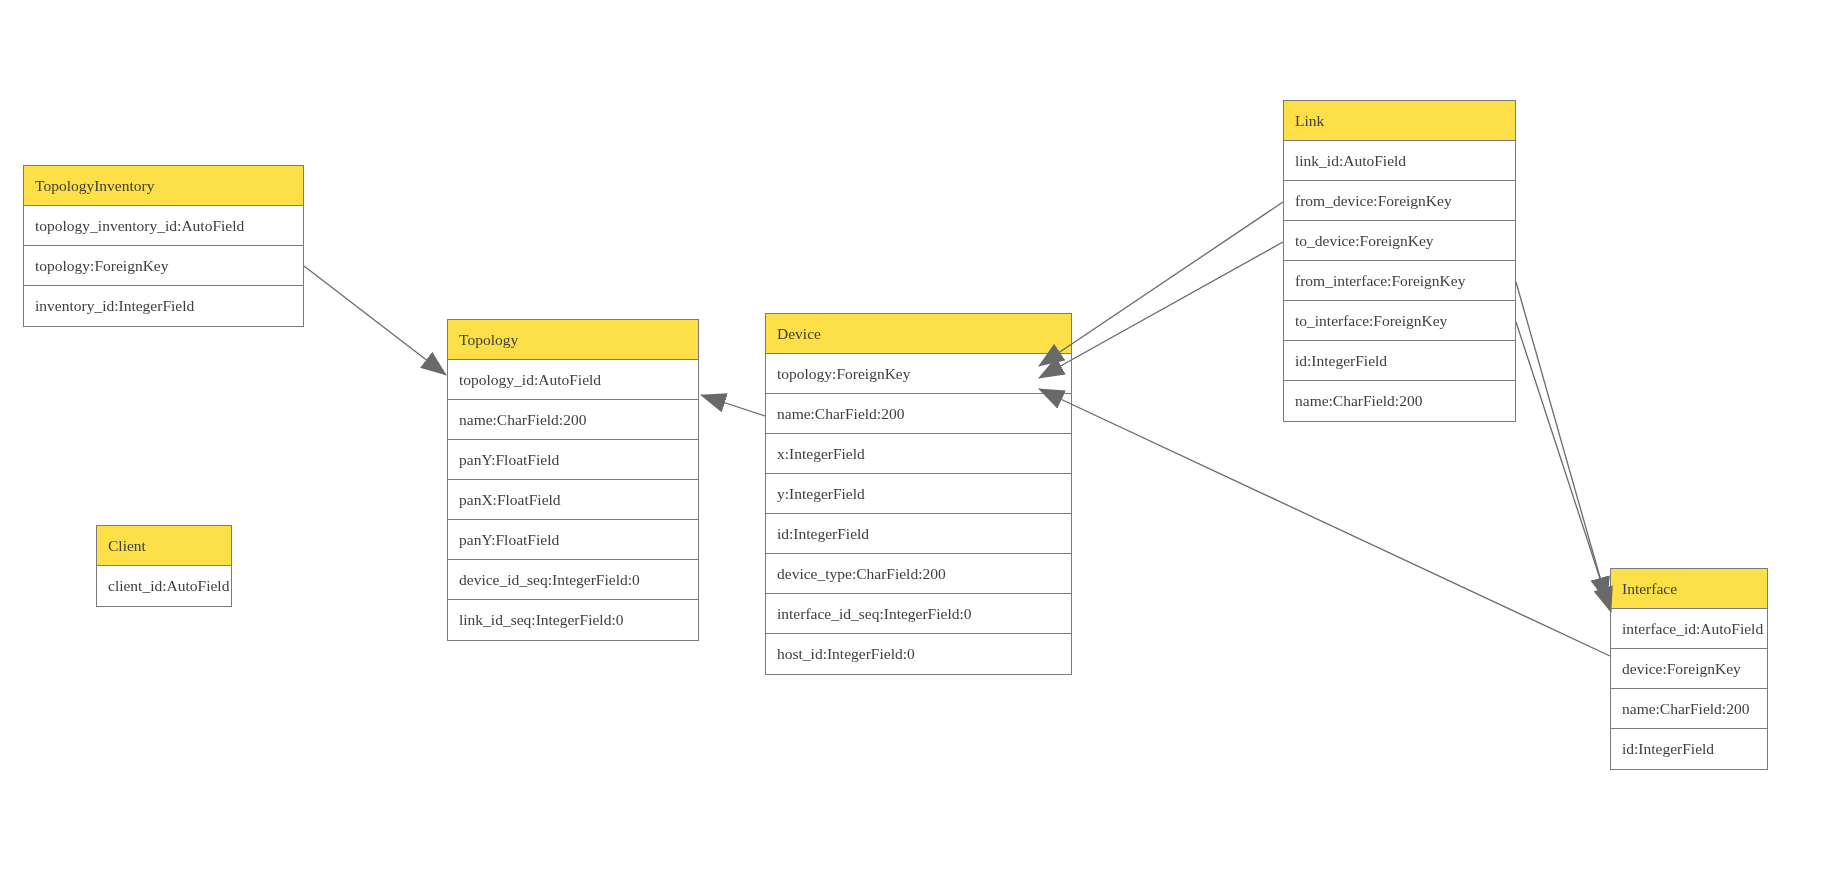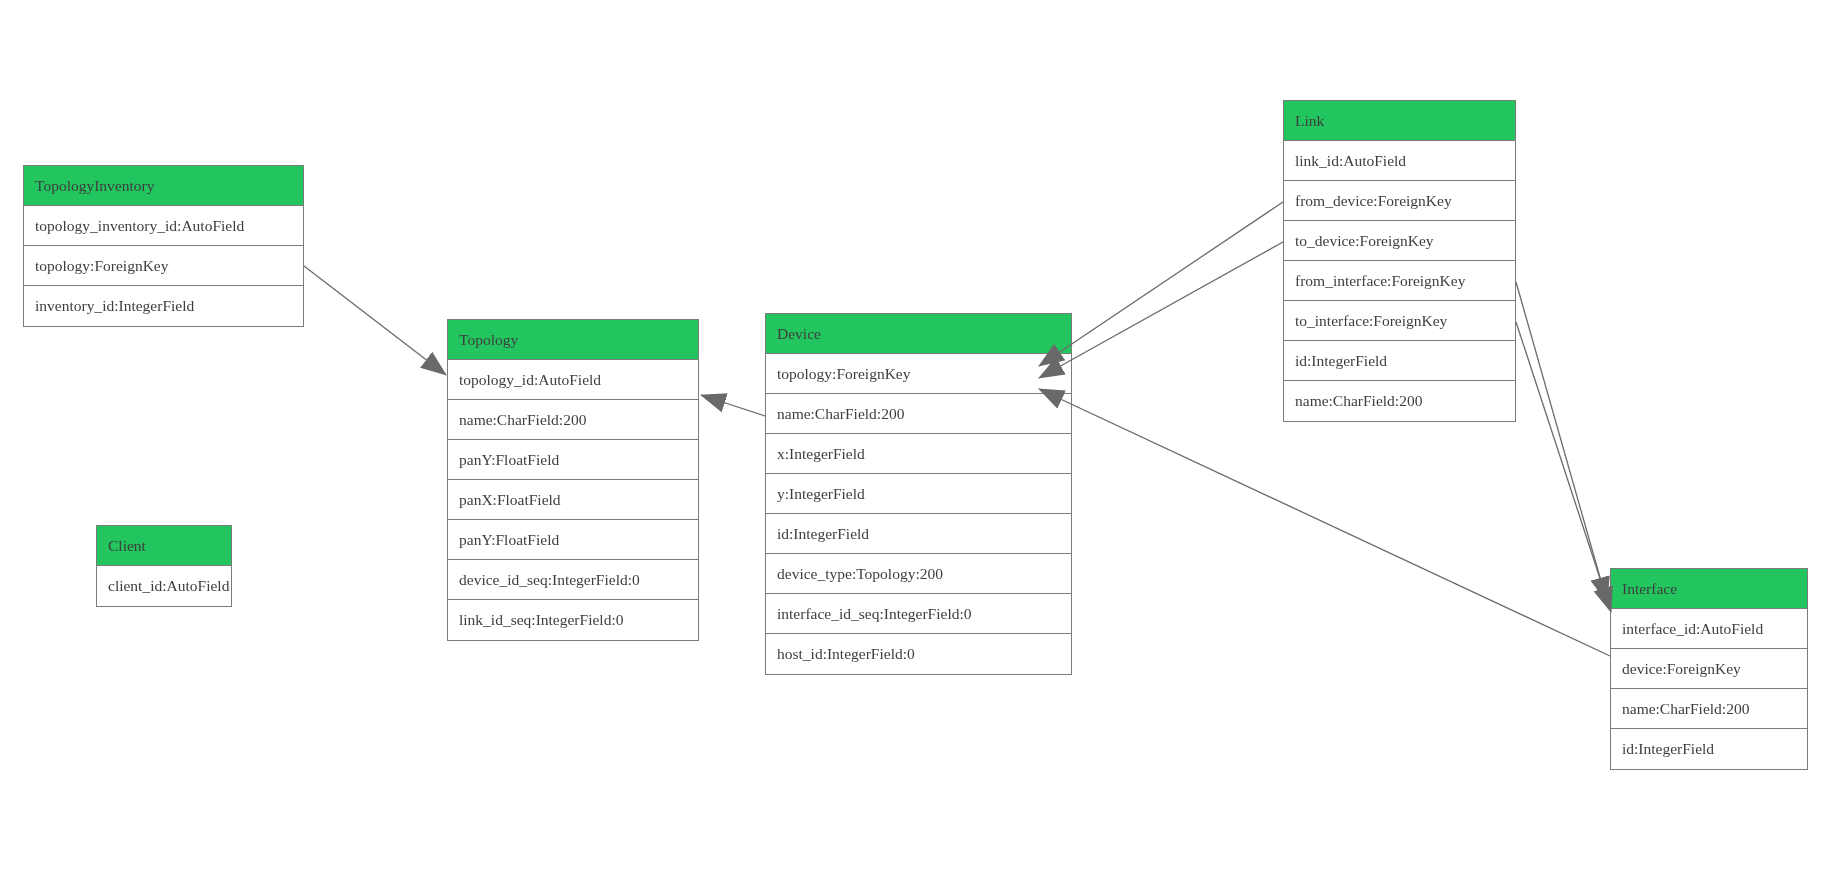--- a/index.html
+++ b/index.html
@@ -20,21 +20,21 @@
     position: absolute;
     background: #ffffff;
     border: 1px solid #7b7b7b;
     box-sizing: border-box;
     font-size: 15.5px;
     z-index: 2;
   }
   .entity .hdr {
     height: 40px;
     line-height: 40px;
-    background: #22c55e;
+    background: #fde047;
     border-bottom: 1px solid #7b7b7b;
     padding: 0 11px;
     white-space: nowrap;
     overflow: hidden;
     box-sizing: border-box;
   }
   .entity .row {
     height: 40px;
     line-height: 40px;
     border-bottom: 1px solid #7b7b7b;
@@ -87,37 +87,37 @@
     <div class="row">client_id:AutoField</div>
   </div>
 
   <div class="entity" style="left:765px; top:313px; width:307px;">
     <div class="hdr">Device</div>
     <div class="row">topology:ForeignKey</div>
     <div class="row">name:CharField:200</div>
     <div class="row">x:IntegerField</div>
     <div class="row">y:IntegerField</div>
     <div class="row">id:IntegerField</div>
-    <div class="row">device_type:Topology:200</div>
+    <div class="row">device_type:CharField:200</div>
     <div class="row">interface_id_seq:IntegerField:0</div>
     <div class="row">host_id:IntegerField:0</div>
   </div>
 
   <div class="entity" style="left:1283px; top:100px; width:233px;">
     <div class="hdr">Link</div>
     <div class="row">link_id:AutoField</div>
     <div class="row">from_device:ForeignKey</div>
     <div class="row">to_device:ForeignKey</div>
     <div class="row">from_interface:ForeignKey</div>
     <div class="row">to_interface:ForeignKey</div>
     <div class="row">id:IntegerField</div>
     <div class="row">name:CharField:200</div>
   </div>
 
-  <div class="entity" style="left:1610px; top:568px; width:198px;">
+  <div class="entity" style="left:1610px; top:568px; width:158px;">
     <div class="hdr">Interface</div>
     <div class="row">interface_id:AutoField</div>
     <div class="row">device:ForeignKey</div>
     <div class="row">name:CharField:200</div>
     <div class="row">id:IntegerField</div>
   </div>
 
   <svg id="edges" width="1824" height="874" viewBox="0 0 1824 874">
     <defs>
       <marker id="arrow" markerUnits="userSpaceOnUse" markerWidth="28" markerHeight="20" refX="25" refY="10" orient="auto">

